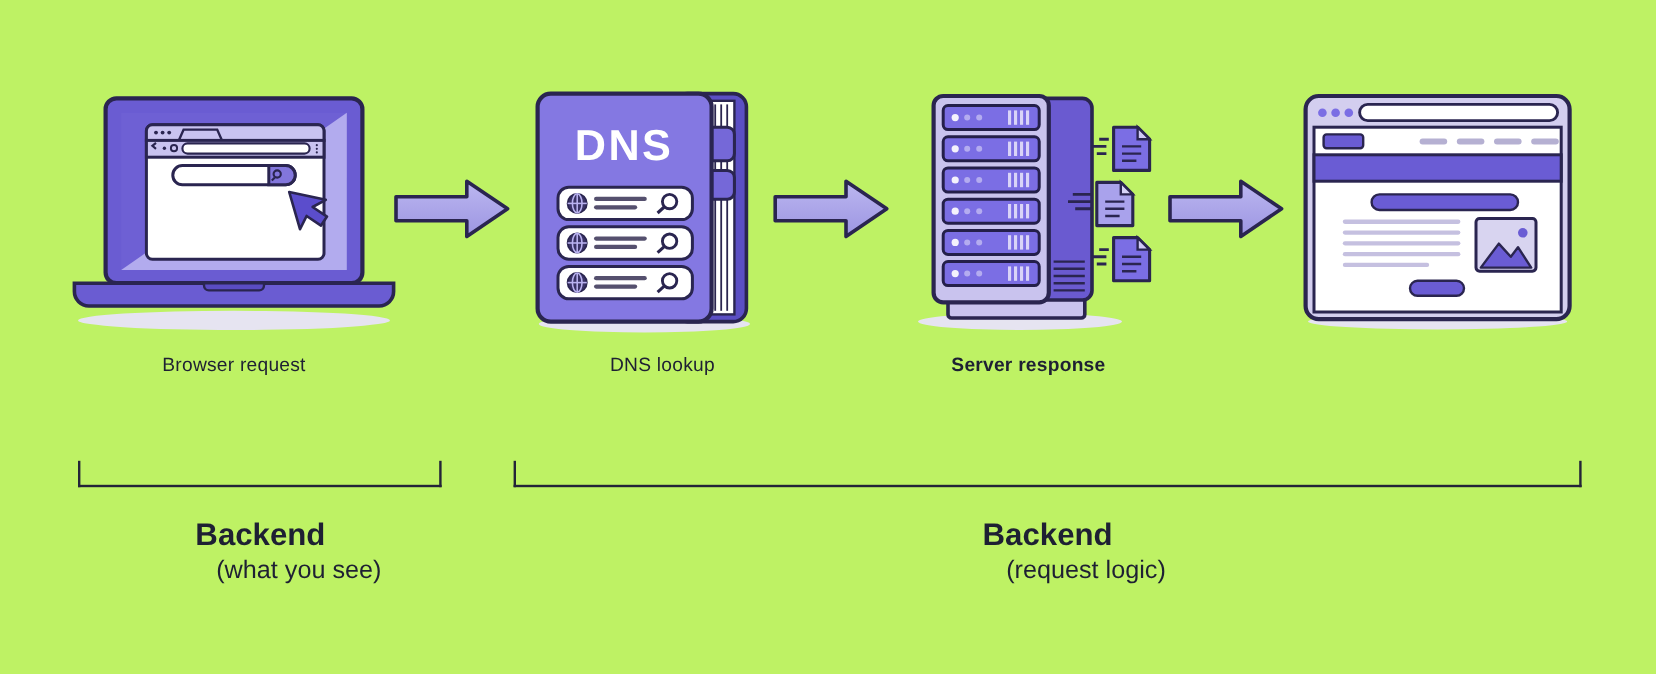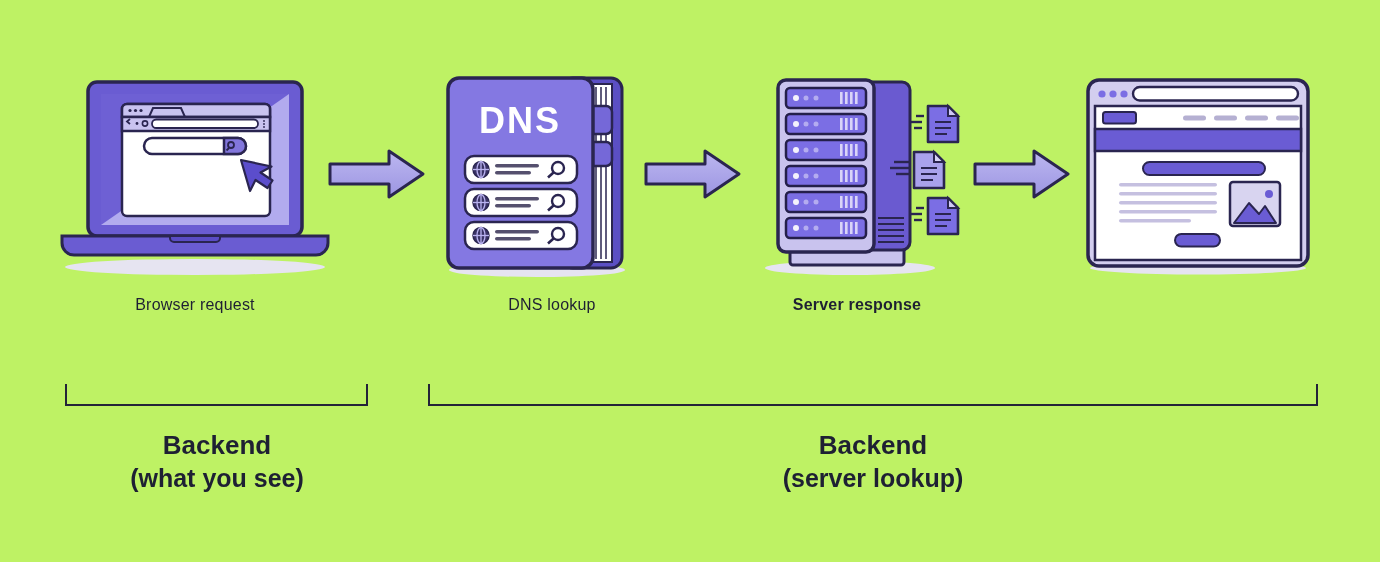--- a/index.html
+++ b/index.html
@@ -41,24 +41,25 @@
     transform: translateX(-50%);
     font-size: 26px;
     font-weight: bold;
     color: #1e2033;
     white-space: nowrap;
   }
   .group-subtitle {
     position: absolute;
     top: 464px;
     transform: translateX(-50%);
-    font-size: 25px;
-    font-weight: 700;
+    font-size: 21px;
+    font-weight: 400;
     color: #1e2033;
     white-space: nowrap;
+    margin-left: 32px;
   }
 </style>
 </head>
 <body>
 
 <div class="canvas">
 
   <svg class="illus" style="left:48px; top:78px;" width="294" height="200" viewBox="0 0 294 200">
     <ellipse cx="147" cy="189" rx="130" ry="8" fill="#e6e4f1"></ellipse>
 
@@ -337,15 +338,15 @@
   <div class="step-label" style="left:195px;">Browser request</div>
   <div class="step-label" style="left:552px;">DNS lookup</div>
   <div class="step-label" style="left:857px;font-weight:bold;">Server response</div>
 
   <div class="bracket" style="left:65px;  width:303px;"></div>
   <div class="bracket" style="left:428px; width:890px;"></div>
 
   <div class="group-title" style="left:217px;">Backend</div>
   <div class="group-subtitle" style="left:217px;">(what you see)</div>
   <div class="group-title" style="left:873px;">Backend</div>
-  <div class="group-subtitle" style="left:873px;">(server lookup)</div>
+  <div class="group-subtitle" style="left:873px;">(request logic)</div>
 
 </div>
 
 </body></html>

